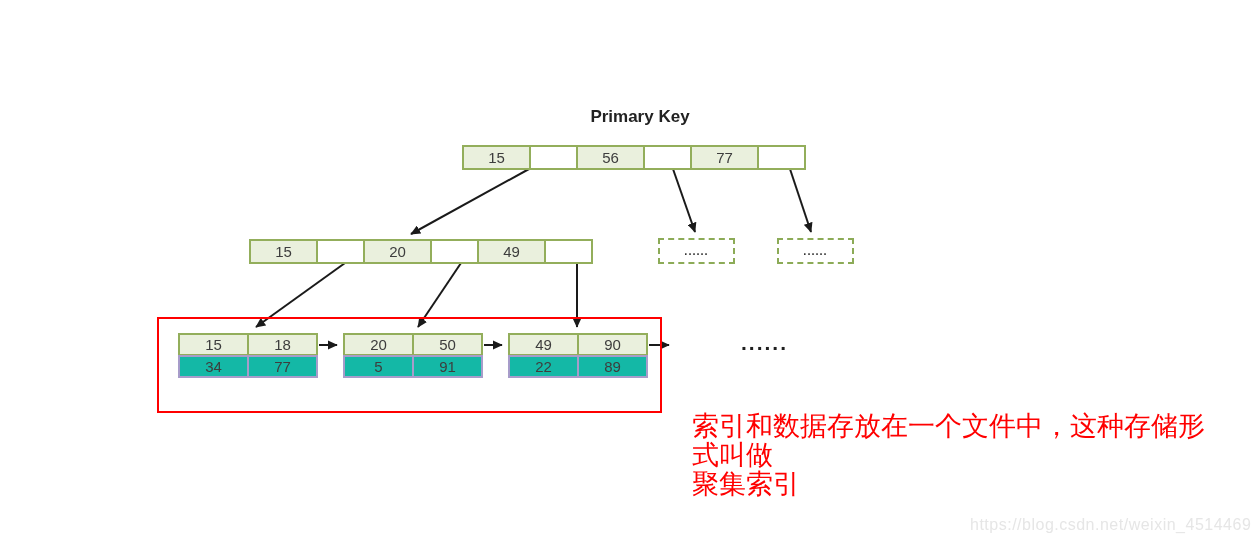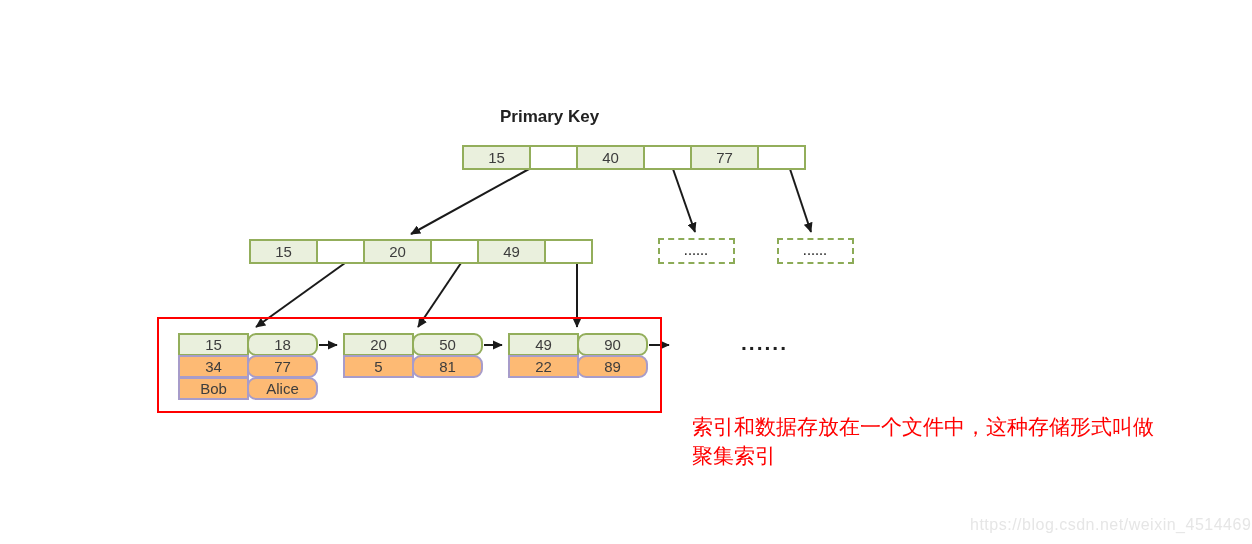--- a/index.html
+++ b/index.html
@@ -13,20 +13,21 @@
   }
   .arrow-layer {
     position: absolute;
     left: 0; top: 0;
     width: 1252px; height: 544px;
     pointer-events: none;
   }
   .diagram-title {
     position: absolute;
     left: 500px; top: 107px; width: 280px;
+    text-align: center;
     font-size: 17px;
     font-weight: 600;
     color: #222222;
   }
   .node {
     position: absolute;
     display: flex;
     align-items: flex-start;
   }
   .cell {
@@ -72,37 +73,37 @@
   .leaf-row + .leaf-row { margin-top: -1px; }
   .lcell {
     box-sizing: border-box;
     width: 71px; height: 23px;
     display: flex;
     align-items: center;
     justify-content: center;
     font-size: 15px;
     color: #3d3d3d;
   }
-  .lcell + .lcell { margin-left: -2px; border-radius: 9px; }
+  .lcell + .lcell { margin-left: -2px; }
   .lcell.hkey { border: 2px solid #93ae5b; background: #eaf0dd; }
-  .lcell.dval { border: 2px solid #a79cca; background: #fdba74; }
+  .lcell.dval { border: 2px solid #a79cca; background: #14b8a6; }
 
   .leaf-ellipsis {
     position: absolute;
     left: 741px; top: 331px;
     font-size: 21px;
     font-weight: bold;
     letter-spacing: 2px;
     color: #1f1f1f;
   }
   .annotation {
     position: absolute;
     left: 692px; top: 412px;
     width: 520px;
-    font-size: 21px;
+    font-size: 27px;
     line-height: 29px;
     color: #ff0000;
   }
   .watermark {
     position: absolute;
     left: 970px; top: 516px;
     font-size: 16px;
     color: #e6e6e6;
     letter-spacing: 0.5px;
   }
@@ -127,21 +128,21 @@
     <line x1="319" y1="345" x2="337" y2="345" stroke="#1a1a1a" stroke-width="2" marker-end="url(#ah)"></line>
     <line x1="484" y1="345" x2="502" y2="345" stroke="#1a1a1a" stroke-width="2" marker-end="url(#ah)"></line>
     <line x1="649" y1="345" x2="669" y2="345" stroke="#1a1a1a" stroke-width="2" marker-end="url(#ah)"></line>
   </svg>
 
   <div class="diagram-title">Primary Key</div>
 
   <div class="node" style="left:462px; top:145px;">
     <div class="cell key">15</div>
     <div class="cell ptr"></div>
-    <div class="cell key">40</div>
+    <div class="cell key">56</div>
     <div class="cell ptr"></div>
     <div class="cell key">77</div>
     <div class="cell ptr"></div>
   </div>
 
   <div class="node" style="left:249px; top:239px;">
     <div class="cell key">15</div>
     <div class="cell ptr"></div>
     <div class="cell key">20</div>
     <div class="cell ptr"></div>
@@ -156,34 +157,30 @@
 
   <div class="leaf" style="left:178px; top:333px;">
     <div class="leaf-row">
       <div class="lcell hkey">15</div>
       <div class="lcell hkey">18</div>
     </div>
     <div class="leaf-row">
       <div class="lcell dval">34</div>
       <div class="lcell dval">77</div>
     </div>
-    <div class="leaf-row">
-      <div class="lcell dval">Bob</div>
-      <div class="lcell dval">Alice</div>
-    </div>
   </div>
 
   <div class="leaf" style="left:343px; top:333px;">
     <div class="leaf-row">
       <div class="lcell hkey">20</div>
       <div class="lcell hkey">50</div>
     </div>
     <div class="leaf-row">
       <div class="lcell dval">5</div>
-      <div class="lcell dval">81</div>
+      <div class="lcell dval">91</div>
     </div>
   </div>
 
   <div class="leaf" style="left:508px; top:333px;">
     <div class="leaf-row">
       <div class="lcell hkey">49</div>
       <div class="lcell hkey">90</div>
     </div>
     <div class="leaf-row">
       <div class="lcell dval">22</div>

